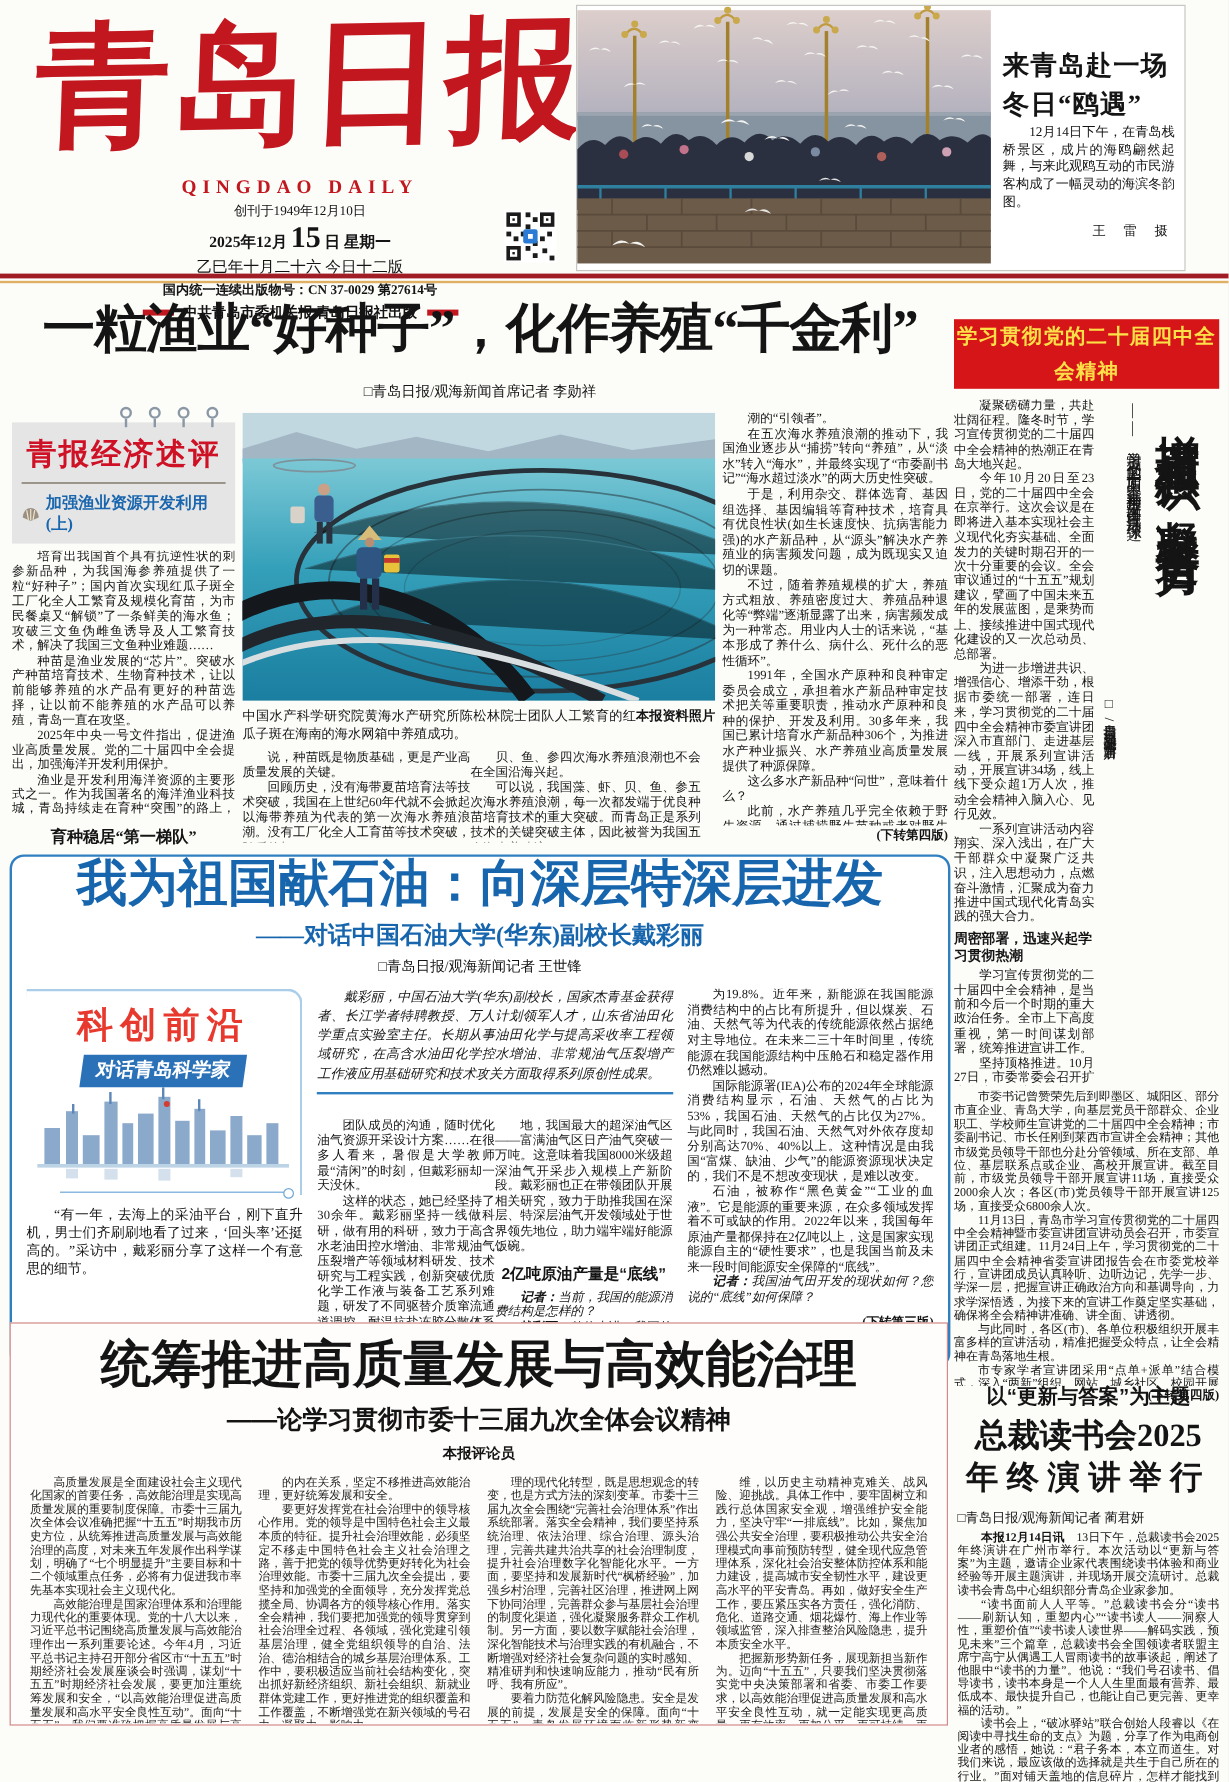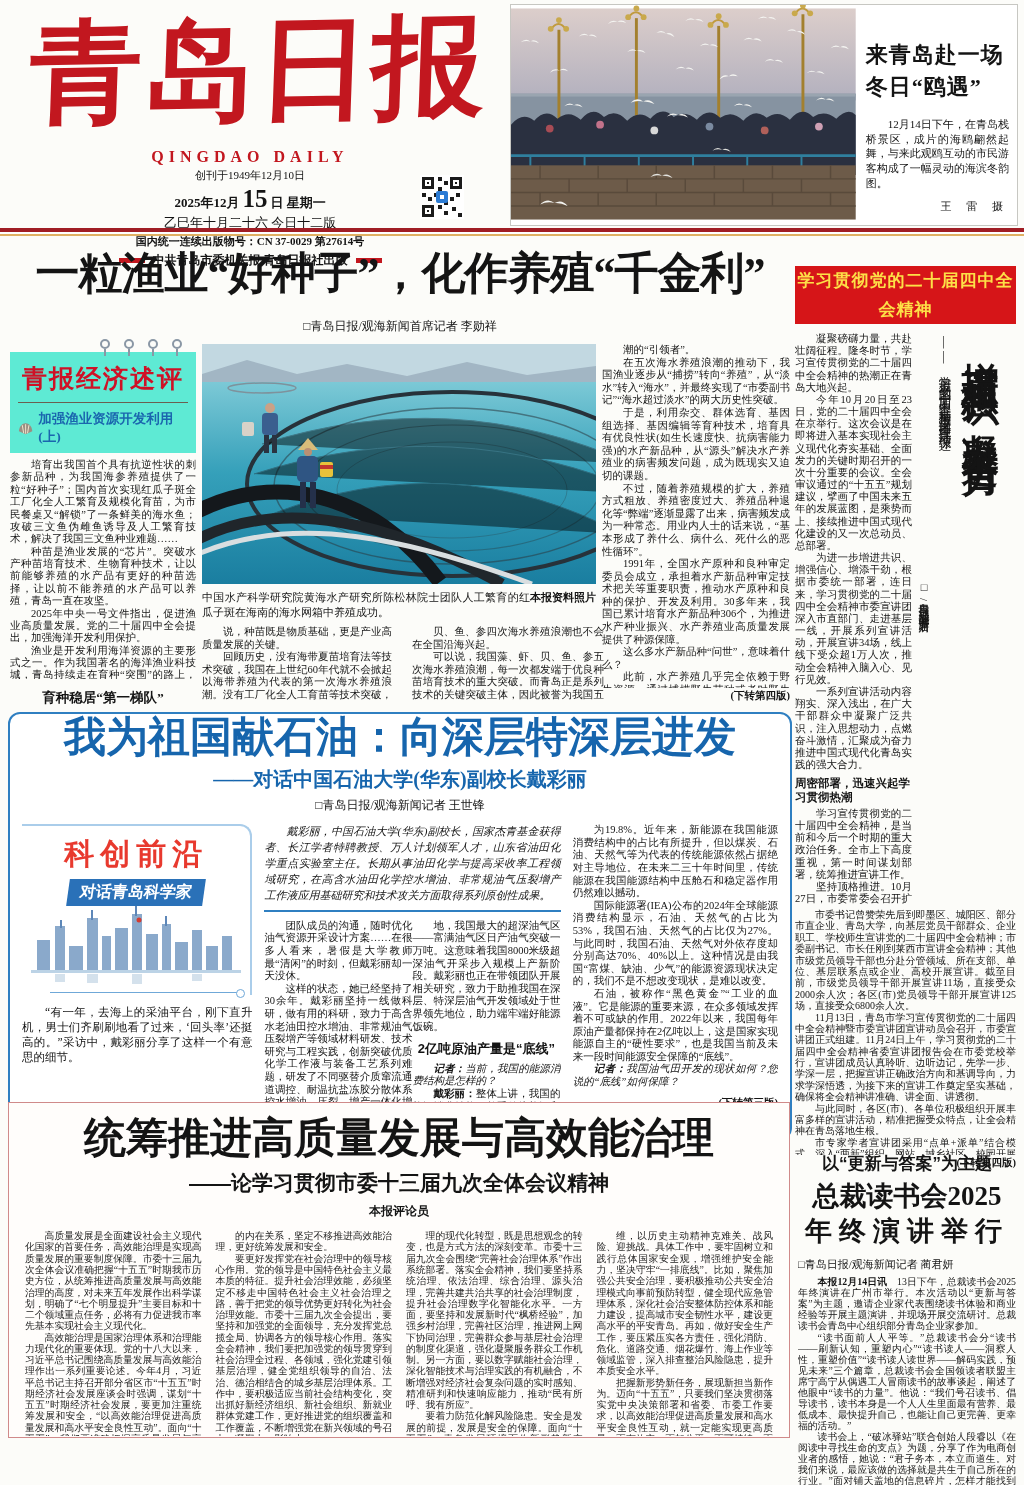--- a/index.html
+++ b/index.html
@@ -20,27 +20,27 @@
   .m-lunar{font-size:13px;margin-top:1px;}
   .m-issue{font-size:11px;font-weight:bold;margin-top:2px;}
   .m-org{display:flex;align-items:center;justify-content:center;gap:8px;font-size:12px;font-weight:bold;margin-top:3px;}
   .m-bar{width:26px;height:5px;background:#c2171f;}
   .hdr-rule{border-top:4px solid #a01d25;border-bottom:2px solid #e0b063;height:2px;background:#fff;}
 
   
   .tp-card{display:flex;border:1px solid #c7c7c2;background:#fff;}
   .tp-text{width:148px;padding:34px 8px 6px 10px;}
   .tp-head{font-size:22px;font-weight:bold;line-height:1.45;letter-spacing:1px;white-space:nowrap;}
-  .tp-cap{font-size:11px;line-height:1.35;text-align:justify;text-indent:2em;margin-top:14px;}
+  .tp-cap{font-size:11px;line-height:1.35;text-align:justify;text-indent:2em;}
   .tp-credit{font-size:11px;text-align:right;letter-spacing:6px;margin-top:8px;}
 
   
   .main-head{font-size:44px;font-weight:bold;letter-spacing:-1px;text-align:center;line-height:1.1;}
   .byline{font-size:12px;text-align:center;}
-  .rv-header{background:#5eead4;padding:10px 8px 7px;position:relative;}
+  .rv-header{background:#e5e5e5;padding:10px 8px 7px;position:relative;}
   .rv-title{color:#cf1126;font-size:25px;font-weight:bold;letter-spacing:2px;text-align:center;
             border-bottom:1px solid #6b5f50;padding-bottom:7px;}
   .rv-topic{display:flex;align-items:center;gap:5px;justify-content:center;color:#1a66ae;
             font-weight:bold;font-size:13.5px;margin-top:7px;}
   .pins{position:absolute;top:-13px;right:14px;display:flex;gap:14px;}
   .pin{display:inline-block;width:6px;height:6px;border:2px solid #8a97a5;border-radius:50%;}
   .pin::after{content:"";display:block;width:2px;height:7px;background:#8a97a5;margin:8px auto 0;}
   .rv-body{font-size:10.5px;line-height:1.18;margin-top:6px;}
   .rv-sub{font-size:13.5px;font-weight:bold;text-align:center;margin:10px 0 8px;}
   .cap{font-size:11px;line-height:1.35;text-align:justify;}
@@ -70,21 +70,21 @@
   .card{border-top:2px solid #aacdea;border-right:2px solid #aacdea;border-radius:0 12px 0 0;
         padding:8px 8px 2px;text-align:center;}
   .card-title{color:#e8392e;font-size:30px;font-weight:bold;letter-spacing:6px;}
   .card-tag{display:inline-block;background:#2a71b8;color:#fff;font-family:"Liberation Sans","DejaVu Sans",sans-serif;
             font-weight:bold;font-size:16px;padding:3px 12px;transform:skewX(-8deg);margin-top:4px;}
   .card-conn{border-bottom:1.5px solid #6fa8d8;position:relative;margin:4px 2px 0 20px;}
   .card-conn::after{content:"";position:absolute;right:-5px;top:-3.5px;width:7px;height:7px;border:1.5px solid #6fa8d8;border-radius:50%;background:#fff;}
   .oil-quote{font-size:11.5px;line-height:1.3;margin-top:10px;}
   .oil-mid{width:306px;}
   .oil-intro{font-style:italic;font-size:11px;line-height:1.45;border-bottom:2px solid #2f7fc1;padding-bottom:6px;}
-  .oil-midrow{display:flex;margin-top:8px;height:196px;overflow:hidden;}
+  .oil-midrow{display:flex;margin-top:21px;height:196px;overflow:hidden;}
   .oil-c2{width:148px;}
   .oil-c3{width:148px;}
   .oil-c4{width:212px;}
   .oil-subhead{font-size:13px;font-weight:bold;text-align:center;margin:8px 0 6px;font-family:"Liberation Sans","DejaVu Sans",sans-serif;}
   .qpara{font-style:italic;}
   .oil-c4-body{height:272px;overflow:hidden;}
 
   
   .ed-box{border:1.5px solid #d08a8a;background:#fffdfb;}
   .ed-head{font-size:42px;font-weight:bold;text-align:center;line-height:1.1;padding-top:12px;}
@@ -153,21 +153,21 @@
       </g>
     <g fill="#1b1b1b">
         <rect x="7" y="7" width="2" height="2"></rect>
         <rect x="35" y="7" width="2" height="2"></rect>
         <rect x="7" y="35" width="2" height="2"></rect>
       </g>
     <rect x="16" y="16" width="12" height="12" rx="2" fill="#2b7bd4"></rect>
       <rect x="20" y="20" width="4" height="4" fill="#fff"></rect>
   </svg>
 
-  <div class="abs tp-card" style="left:510px;top:4px;width:506px;height:220px;">
+  <div class="abs tp-card" style="left:480px;top:4px;width:506px;height:220px;">
     <svg width="356" height="218" viewBox="0 0 356 218">
       <defs>
         <linearGradient id="sky" x1="0" y1="0" x2="0" y2="1">
           <stop offset="0" stop-color="#dccecb"></stop>
             <stop offset="1" stop-color="#b2b0be"></stop>
         </linearGradient>
         <path id="gull" d="M0 5 Q5 0 10 4 Q5 2.6 0 5 Z M10 4 Q15 1 19 6 Q14 3.6 10 4 Z"></path>
       </defs>
       <rect width="356" height="95" fill="url(#sky)"></rect>
       <rect y="88" width="356" height="74" fill="#8693a1"></rect>
@@ -371,21 +371,21 @@
   </svg>
   <div class="abs cap" style="left:202px;top:590px;width:394px;">
     <b>本报资料照片</b>
     <span>中国水产科学研究院黄海水产研究所陈松林院士团队人工繁育的红瓜子斑在海南的海水网箱中养殖成功。</span>
   </div>
 
   <div class="abs smalltext clip" style="left:202px;top:626px;width:190px;height:76px;">
     <p class="p">说，种苗既是物质基础，更是产业高质量发展的关键。</p>
     <p class="p">回顾历史，没有海带夏苗培育法等技术突破，我国在上世纪60年代就不会掀起以海带养殖为代表的第一次海水养殖浪潮。没有工厂化全人工育苗等技术突破，随后的虾、</p>
   </div>
-  <div class="abs smalltext clip" style="left:412px;top:626px;width:192px;height:76px;">
+  <div class="abs smalltext clip" style="left:392px;top:626px;width:192px;height:76px;">
     <p class="p">贝、鱼、参四次海水养殖浪潮也不会在全国沿海兴起。</p>
     <p class="p">可以说，我国藻、虾、贝、鱼、参五次海水养殖浪潮，每一次都发端于优良种苗培育技术的重大突破。而青岛正是系列技术的关键突破主体，因此被誉为我国五次海水养殖浪</p>
   </div>
 
   <div class="abs" style="left:602px;top:344px;width:188px;">
     <div class="smalltext clip" style="height:344px;">
       <p class="p">潮的“引领者”。</p>
       <p class="p">在五次海水养殖浪潮的推动下，我国渔业逐步从“捕捞”转向“养殖”，从“淡水”转入“海水”，并最终实现了“市委副书记”“海水超过淡水”的两大历史性突破。</p>
       <p class="p">于是，利用杂交、群体选育、基因组选择、基因编辑等育种技术，培育具有优良性状(如生长速度快、抗病害能力强)的水产新品种，从“源头”解决水产养殖业的病害频发问题，成为既现实又迫切的课题。</p>
       <p class="p">不过，随着养殖规模的扩大，养殖方式粗放、养殖密度过大、养殖品种退化等“弊端”逐渐显露了出来，病害频发成为一种常态。用业内人士的话来说，“基本形成了养什么、病什么、死什么的恶性循环”。</p>

